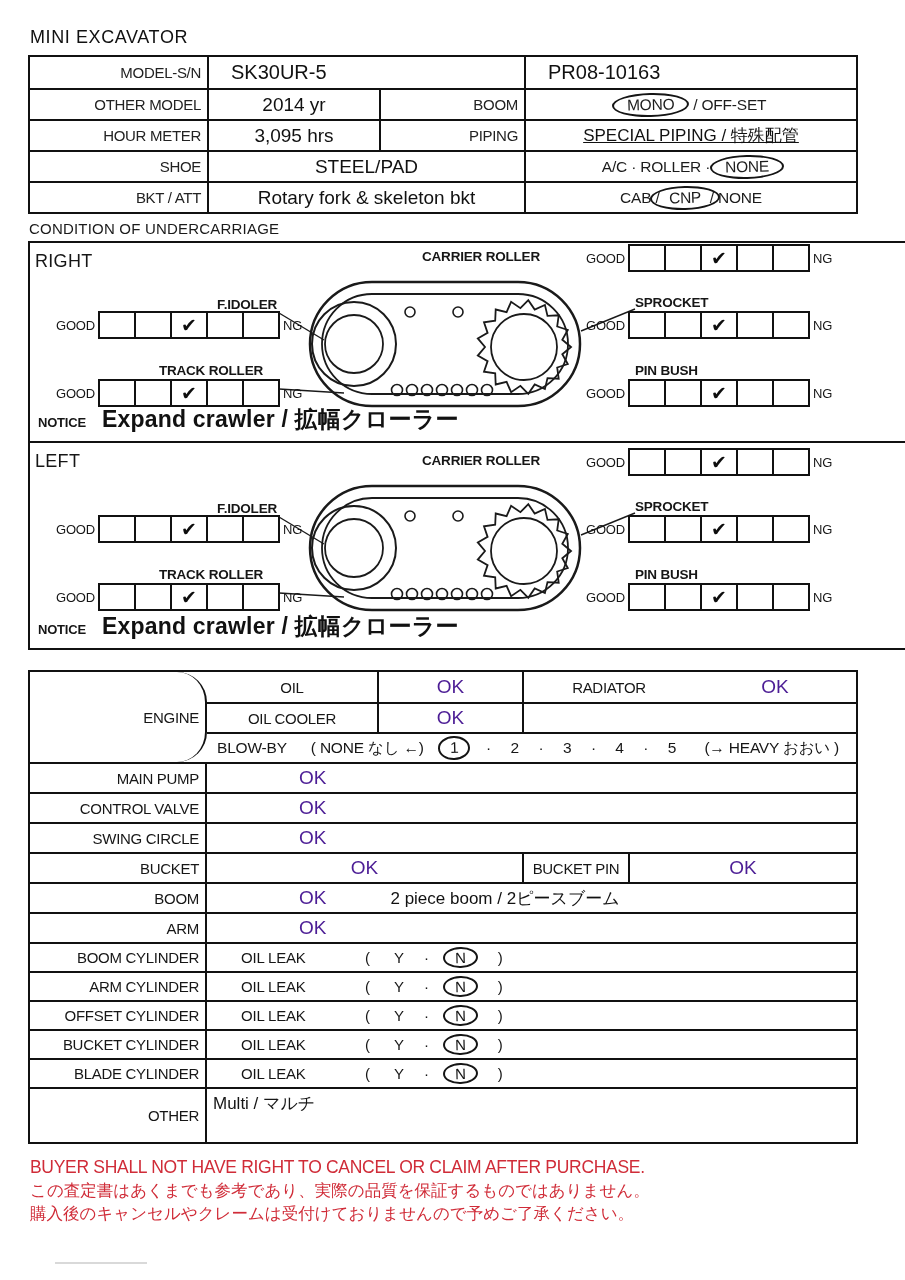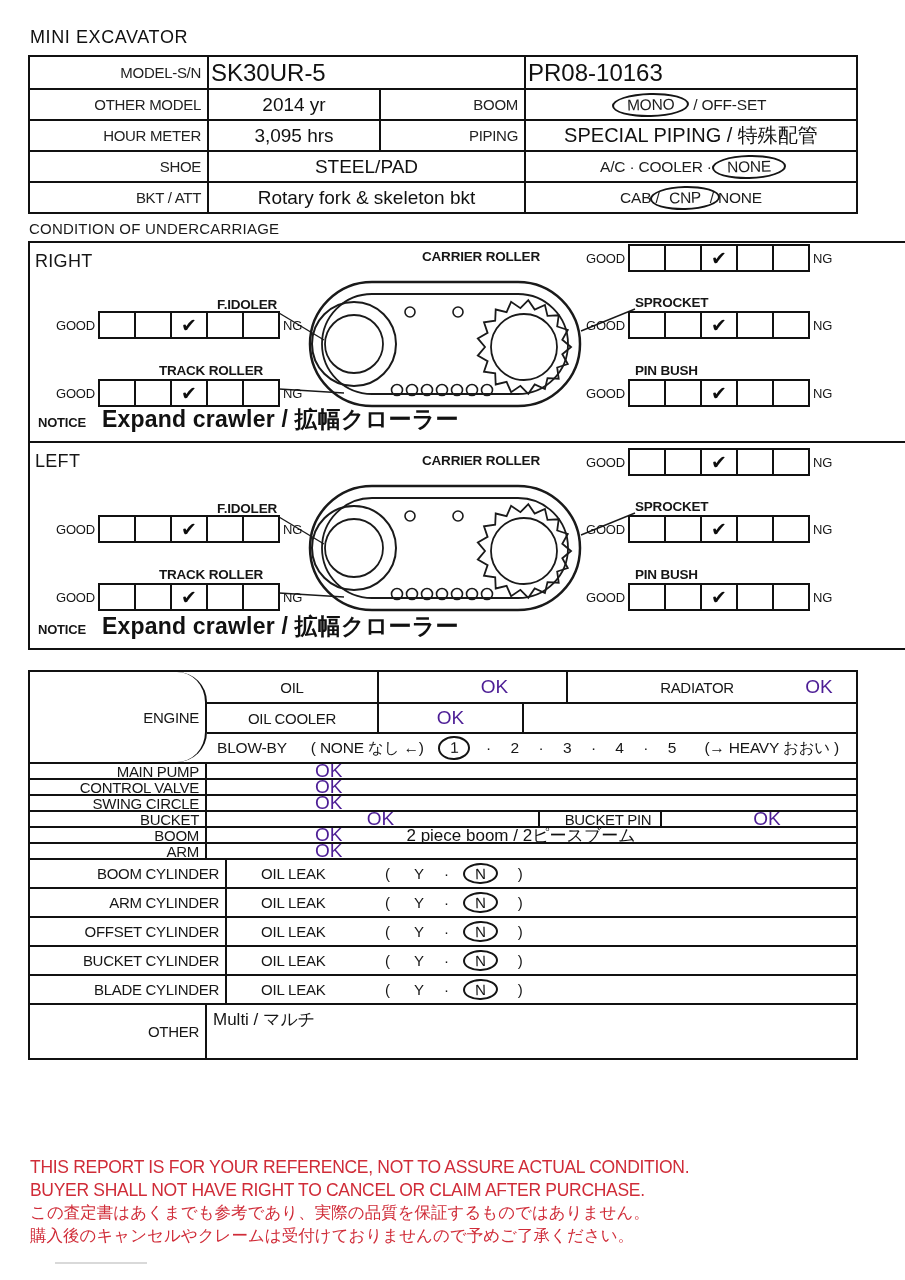--- a/index.html
+++ b/index.html
@@ -11,24 +11,24 @@
   .doc-title{left:30px;top:27px;font-size:18px;letter-spacing:.6px;color:#111;}
   .uc-heading{left:29px;top:220px;font-size:15px;letter-spacing:.2px;color:#1a1a1a;}
 
   
   .spec{left:28px;top:55px;width:830px;border:2.5px solid #111;display:grid;
         grid-template-columns:177px 172px 145px auto;grid-auto-rows:31px;box-sizing:border-box;background:#fff;}
   .spec>div{display:flex;align-items:center;box-sizing:border-box;overflow:hidden;white-space:nowrap;}
   .spec .bl{border-left:2px solid #111;}
   .spec .bt{border-top:2px solid #111;}
   .lab{justify-content:flex-end;padding-right:6px;font-size:15px;letter-spacing:-.3px;color:#222;}
-  .val-lg{font-size:24px;padding-left:2px;color:#111;}
+  .val-lg{font-size:20px;padding-left:22px;color:#111;}
   .val-c{justify-content:center;font-size:19px;color:#111;}
   .opt{justify-content:center;font-size:15.5px;letter-spacing:-.2px;color:#1c1c1c;}
-  .opt-piping{justify-content:center;font-size:20px;color:#111;}
+  .opt-piping{justify-content:center;font-size:17px;color:#111;text-decoration:underline;}
   .sp2{grid-column:span 2;}
 
   
   .circ{display:inline-flex;align-items:center;justify-content:center;border:2.5px solid #151515;
         border-radius:50%;padding:1px 13px;margin:-4px -4px;transform:rotate(-1.5deg);}
   .circ-wide{padding:1px 17px;margin:-4px -10px;}
   .circ-num{padding:1px 10px;margin:-5px 0;}
   .circ-n{padding:0 10px;margin:-5px 0;}
 
   
@@ -48,26 +48,26 @@
   .notice-lab{font-size:13px;width:64px;letter-spacing:-.2px;}
   .notice-val{font-size:23px;letter-spacing:.2px;color:#111;}
 
   
   .insp{left:28px;top:670px;width:830px;border:2.5px solid #111;box-sizing:border-box;background:#fff;}
   .irow{display:flex;box-sizing:border-box;border-top:2px solid #111;}
   .irow:first-child{border-top:none;}
   .ilab{flex:0 0 177px;border-right:2px solid #111;display:flex;align-items:center;
         justify-content:flex-end;padding-right:6px;font-size:15px;letter-spacing:-.3px;box-sizing:border-box;}
   .ival{flex:1;display:flex;align-items:center;box-sizing:border-box;overflow:hidden;white-space:nowrap;}
-  .h30{height:16px;gap:16px;} .h29{height:29px;padding-left:20px;} .h90{height:90px;} .h55{height:55px;}
+  .h30{height:30px;} .h29{height:29px;} .h90{height:90px;} .h55{height:55px;}
   .ok{font-size:19px;color:#4c1d95;}
   .ok-ml{margin-left:92px;}
   .eng-right{flex:1;display:flex;flex-direction:column;}
   .erow{display:flex;height:30px;border-top:2px solid #111;box-sizing:border-box;}
-  .erow:first-child{border-top:none;gap:44px;}
+  .erow:first-child{border-top:none;}
   .ecell-sub{flex:0 0 172px;border-right:2px solid #111;display:flex;align-items:center;
              justify-content:center;font-size:15px;letter-spacing:-.3px;box-sizing:border-box;}
   .ecell-ok{flex:0 0 145px;border-right:2px solid #111;display:flex;align-items:center;
             justify-content:center;box-sizing:border-box;}
   .ecell-right{flex:1;display:flex;align-items:center;}
   .rad-lab{flex:0 0 170px;text-align:center;font-size:15px;letter-spacing:-.3px;}
   .rad-ok{flex:1;text-align:center;}
   .bb{display:flex;align-items:center;font-size:15.5px;letter-spacing:-.2px;}
   .bb-lab{margin-left:10px;}
   .bb-pre{margin-left:24px;}
@@ -116,21 +116,21 @@
     </div>
 
     <div class="lab bt">HOUR METER</div>
     <div class="val-c bl bt">3,095 hrs</div>
     <div class="lab bl bt">PIPING</div>
     <div class="opt-piping bl bt">SPECIAL PIPING / 特殊配管</div>
 
     <div class="lab bt">SHOE</div>
     <div class="val-c bl bt sp2">STEEL/PAD</div>
     <div class="opt bl bt">
-      <span>A/C · COOLER ·</span>&nbsp;<span class="circ">NONE</span>
+      <span>A/C · ROLLER ·</span>&nbsp;<span class="circ">NONE</span>
     </div>
 
     <div class="lab bt">BKT / ATT</div>
     <div class="val-c bl bt sp2">Rotary fork &amp; skeleton bkt</div>
     <div class="opt bl bt">
       <span>CAB /</span>
         <span class="circ circ-wide">CNP</span>
         <span>/ NONE</span>
     </div>
   </div>
@@ -464,20 +464,19 @@
       </div>
     </div>
 
     <div class="irow h55">
       <div class="ilab other-lab">OTHER</div>
       <div class="ival other-val">Multi / マルチ</div>
     </div>
   </div>
 
   <div class="abs disclaimer">
-    <div class="redline-en" style="color: rgb(208, 44, 56);">THIS REPORT IS FOR YOUR REFERENCE, NOT TO ASSURE ACTUAL CONDITION.</div>
     <div class="redline-en" style="color: rgb(208, 44, 56);">BUYER SHALL NOT HAVE RIGHT TO CANCEL OR CLAIM AFTER PURCHASE.</div>
     <div class="redline-jp" style="color: rgb(208, 44, 56);">この査定書はあくまでも参考であり、実際の品質を保証するものではありません。</div>
     <div class="redline-jp" style="color: rgb(208, 44, 56);">購入後のキャンセルやクレームは受付けておりませんので予めご了承ください。</div>
   </div>
 
   <div class="abs scan-mark"></div>
 </div>
 
 </body></html>

